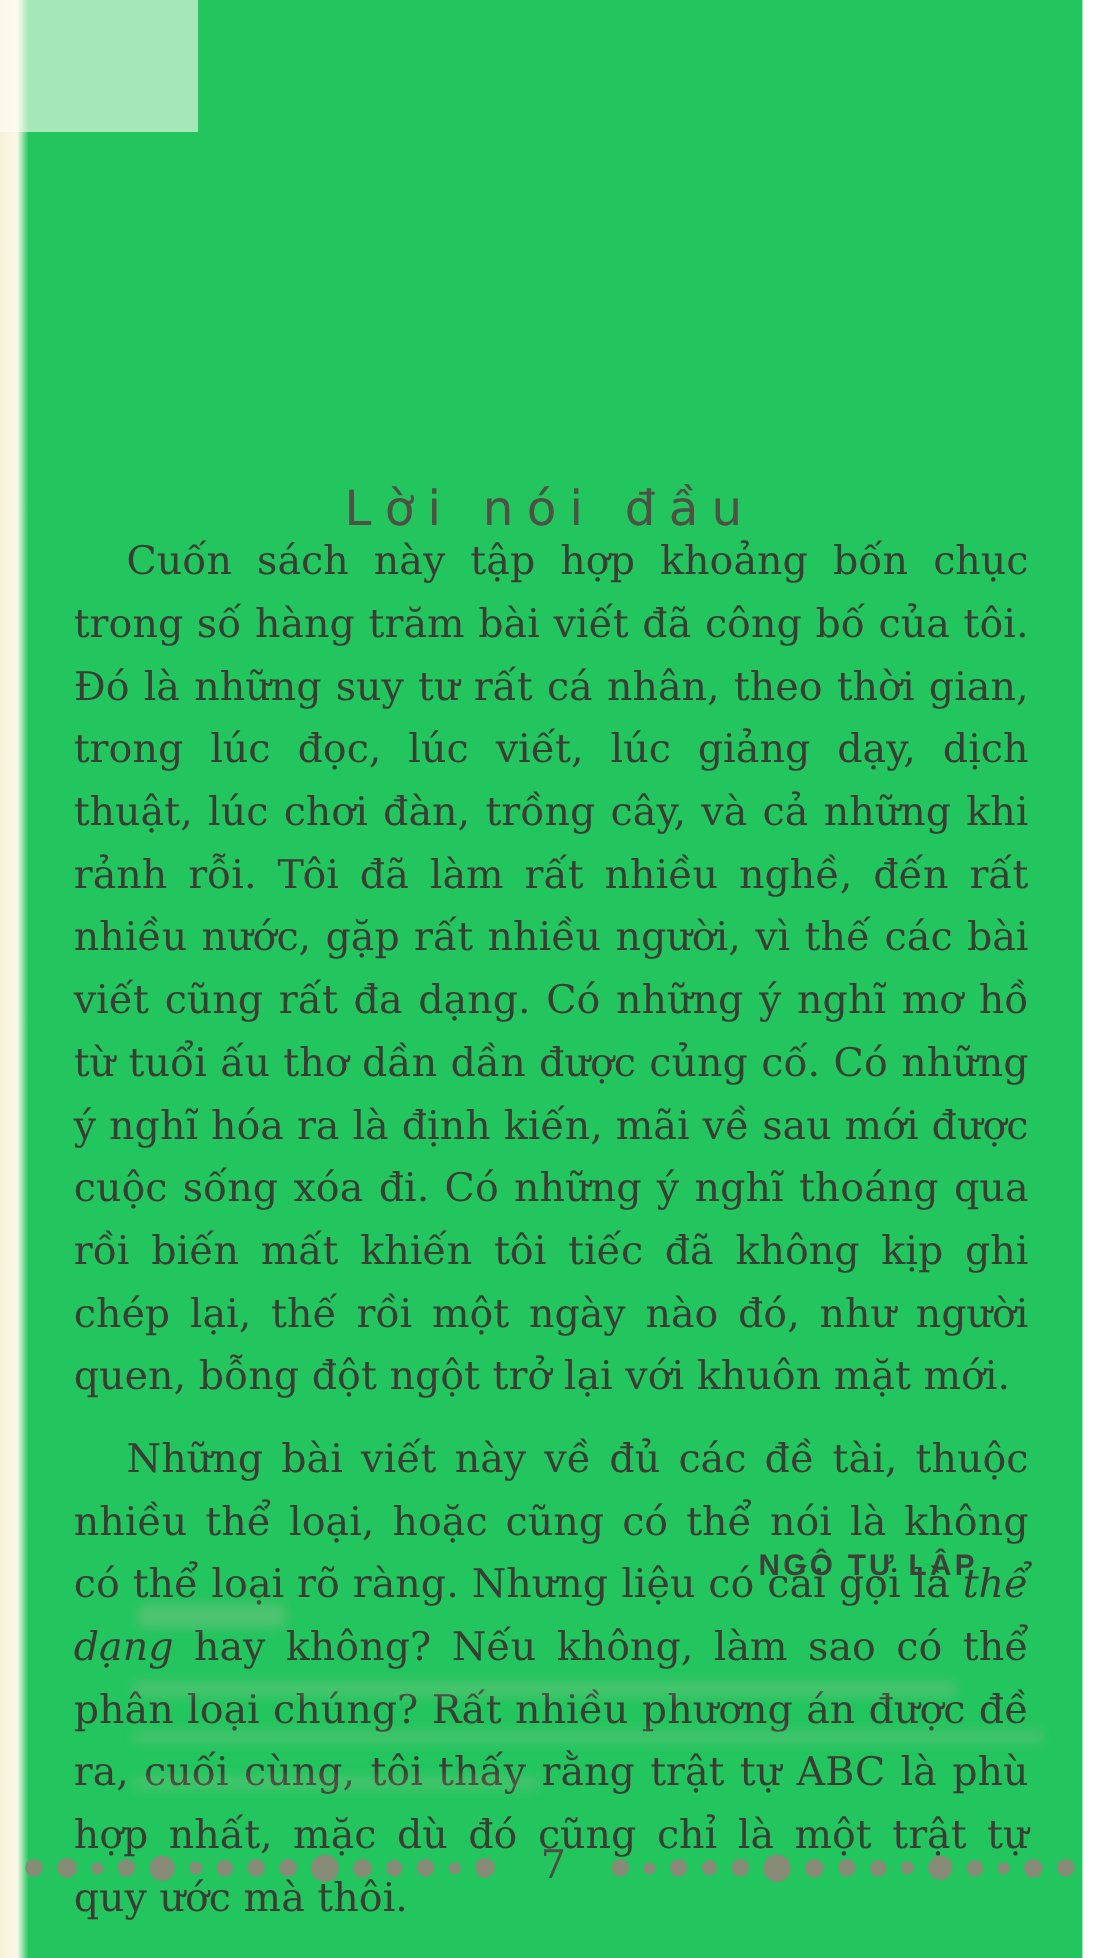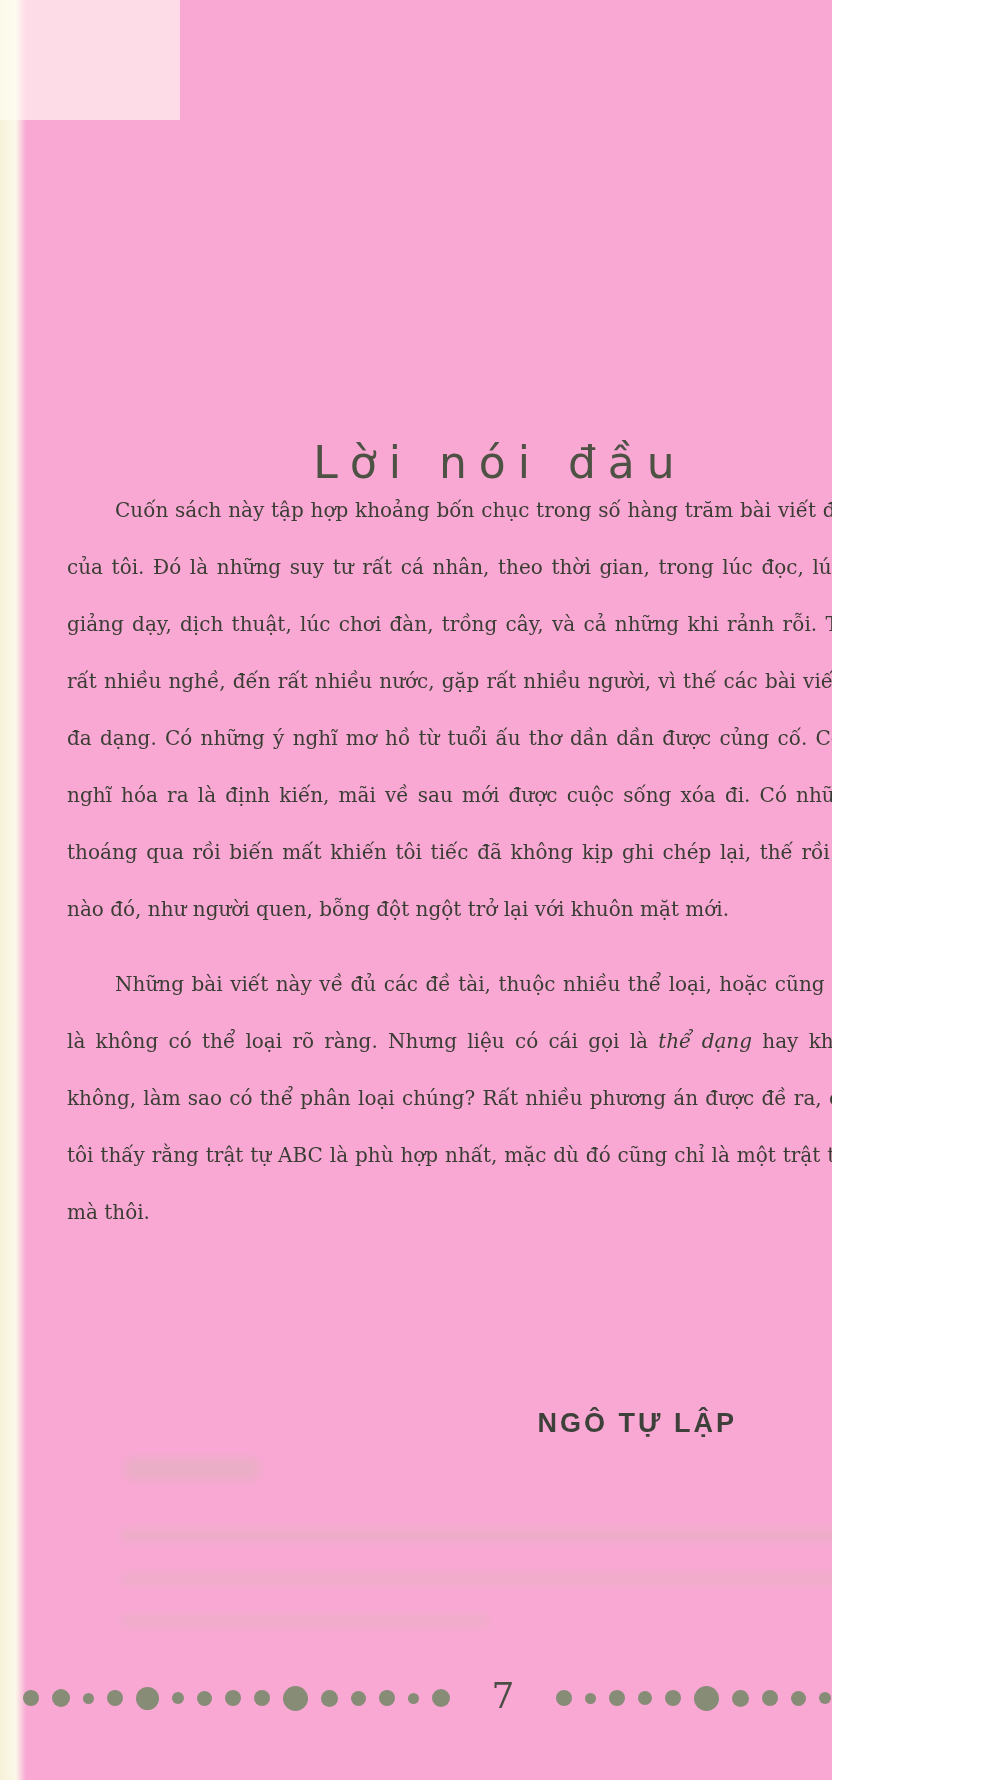--- a/index.html
+++ b/index.html
@@ -1,23 +1,23 @@
 <!DOCTYPE html>
 <html><head>
 <meta charset="utf-8">
 <style>
   html, body {
     margin: 0;
     padding: 0;
   }
   .page {
     position: relative;
-    width: 832px;
+    width: 984px;
     height: 1780px;
-    background: #f9a8d4;
+    background: #22c55e;
     overflow: hidden;
     font-family: "DejaVu Serif", serif;
   }
   
   .left-edge {
     position: absolute;
     left: 0; top: 0;
     width: 26px; height: 1780px;
     background: linear-gradient(to right, #f6f2d8, #fbf8e9 60%, rgba(255,254,248,0));
   }
@@ -39,21 +39,21 @@
     font-weight: 500;
     letter-spacing: 12px;
     color: #4d5244;
   }
   .body-text {
     position: absolute;
     left: 67px;
     top: 482px;
     width: 868px;
     color: #3a3d33;
-    font-size: 20px;
+    font-size: 36px;
     line-height: 57px;
     text-align: justify;
   }
   .body-text p {
     margin: 0;
     text-indent: 48px;
   }
   .body-text p + p {
     margin-top: 18px;
   }

